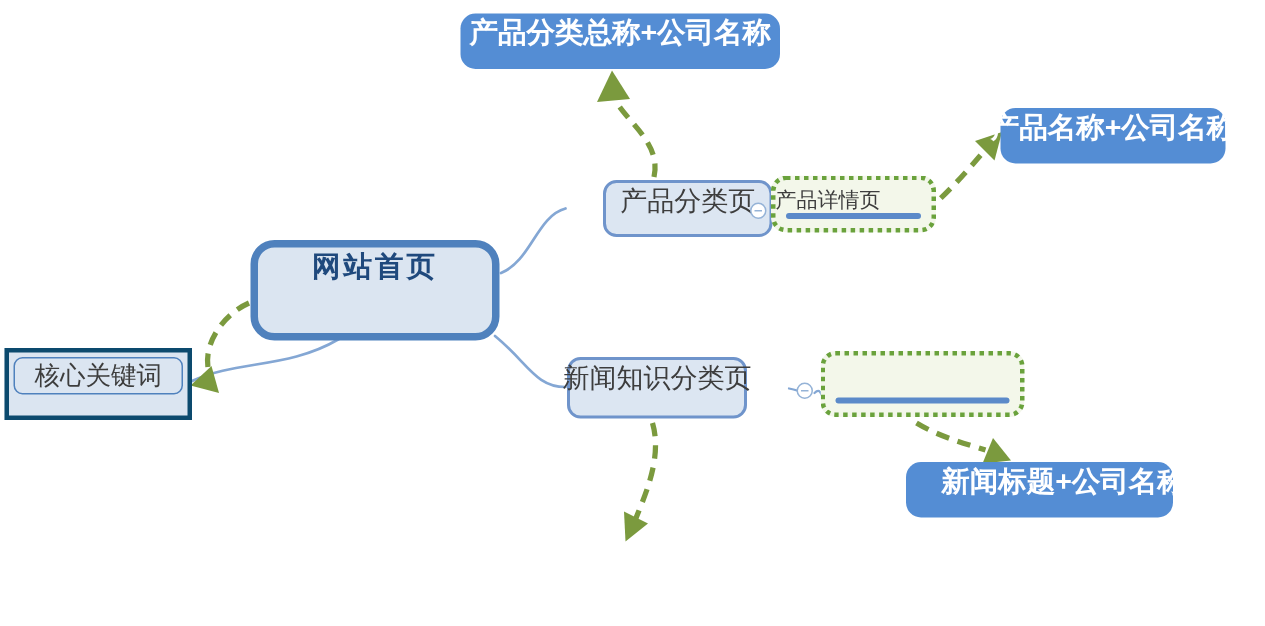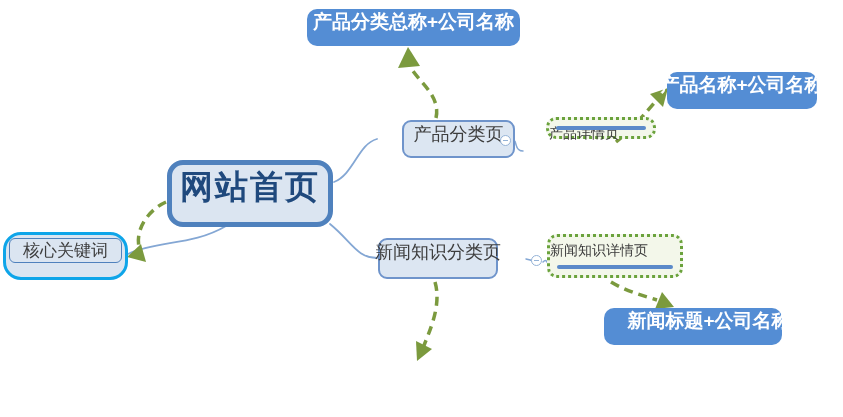--- a/index.html
+++ b/index.html
@@ -8,21 +8,21 @@
     font-family:"Liberation Sans","DejaVu Sans",sans-serif;overflow:hidden;
   }
   svg.lines{position:absolute;left:0;top:0;width:843px;height:417px;}
   .node{
     position:absolute;box-sizing:border-box;display:flex;
     align-items:flex-start;justify-content:center;text-align:center;white-space:nowrap;
   }
   
   .root-node{
     border:5px solid #4f81bd;background:#dbe5f1;border-radius:16px;
-    color:#1f497d;font-weight:bold;font-size:33px;letter-spacing:2px;
+    color:#1f497d;font-weight:bold;font-size:19px;letter-spacing:2px;
   }
   
   .cat-node{
     border:2px solid #6f94cb;background:#dce6f2;border-radius:9px;
     color:#3d3d3d;font-size:18px;
   }
   
   .callout-node{
     background:#548dd4;border-radius:10px;color:#ffffff;
     font-weight:bold;font-size:19px;
@@ -32,21 +32,21 @@
     border:3px dotted #6aa23c;background:#f3f7ea;border-radius:10px;
     color:#3d3d3d;font-size:14px;flex-direction:column;justify-content:flex-start;
     padding-top:5px;
   }
   .detail-node .underline{
     position:absolute;left:7px;right:7px;bottom:6px;height:4px;
     background:#5b8ac9;border-radius:2px;
   }
   
   .kw-outer{
-    border:3px solid #0ea5e9;background:#dbe5f1;border-radius:18px;
+    border:3px solid #0c4a6e;background:#dbe5f1;border-radius:0;
     padding:3px;display:flex;
   }
   .kw-inner{
     border:1.5px solid #4f81bd;border-radius:6px;flex:1;display:flex;
     align-items:center;justify-content:center;font-size:17px;color:#3d3d3d;
     padding:0 6px;
   }
   
   .collapse{
     position:absolute;width:11px;height:11px;border:1px solid #95b3d7;
@@ -97,21 +97,21 @@
   </div>
 
   <div class="node cat-node" style="left:378px;top:120px;width:113px;height:38px;margin-left:24px;">
     <span>产品分类页</span>
   </div>
 
   <div class="collapse" style="left:500px;top:135px;">
     <div class="minus"></div>
   </div>
 
-  <div class="node detail-node" style="left:514px;top:117px;width:110px;height:22px;margin-left:32px;">
+  <div class="node detail-node" style="left:514px;top:117px;width:110px;height:38px;">
     <span>产品详情页</span>
     <div class="underline"></div>
   </div>
 
   <div class="node callout-node" style="left:307px;top:9px;width:213px;height:37px;">
     <span>产品分类总称+公司名称</span>
   </div>
 
   <div class="node callout-node" style="left:667px;top:72px;width:150px;height:37px;">
     <span>产品名称+公司名称</span>
@@ -119,21 +119,20 @@
 
   <div class="node cat-node" style="left:378px;top:238px;width:120px;height:41px;">
     <span>新闻知识分类页</span>
   </div>
 
   <div class="collapse" style="left:531px;top:255px;">
     <div class="minus"></div>
   </div>
 
   <div class="node detail-node" style="left:547px;top:234px;width:136px;height:44px;">
-    <span>新闻知识详情页</span>
     <div class="underline"></div>
   </div>
 
   <div class="node callout-node" style="left:604px;top:308px;width:178px;height:37px;padding-left:32px;">
     <span>新闻标题+公司名称</span>
   </div>
 
 
 </div>
 

